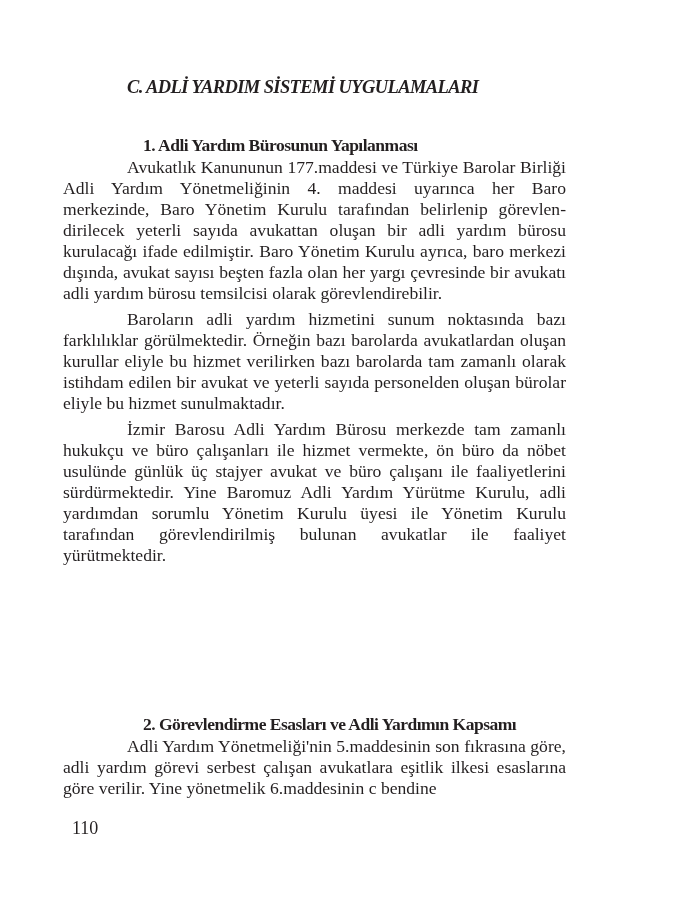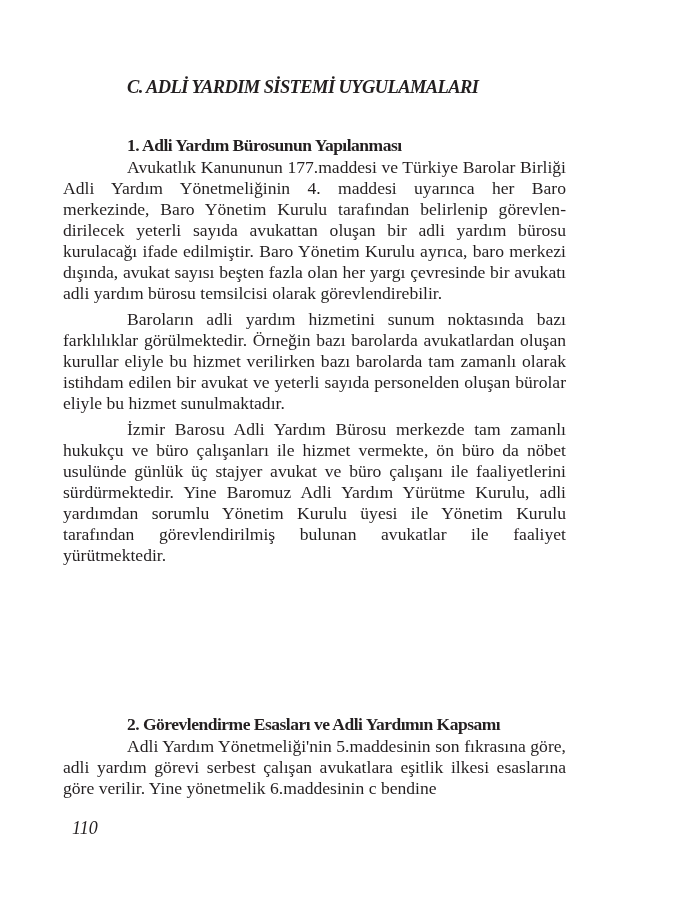--- a/index.html
+++ b/index.html
@@ -27,21 +27,21 @@
     top: 77px;
     margin: 0;
     font-size: 18.5px;
     font-weight: bold;
     letter-spacing: -0.6px;
     white-space: nowrap;
     font-style: italic;
   }
   .subheading {
     position: absolute;
-    left: 64px;
+    left: 80px;
     margin: 0;
     font-size: 17.5px;
     font-weight: bold;
     letter-spacing: -0.5px;
     white-space: nowrap;
   }
   .sub1 { top: 135px; }
   .sub2 { top: 714px; }
   .body-block {
     position: absolute;
@@ -60,21 +60,20 @@
     margin-top: 5px;
   }
   .block1 { top: 157px; }
   .block2 { top: 736px; }
   .page-number {
     position: absolute;
     left: 9px;
     top: 818px;
     font-size: 18px;
     margin: 0;
-    font-style: italic;
   }
 </style>
 </head>
 <body>
 
 <div class="page">
 
   <h1 class="section-title">C. ADLİ YARDIM SİSTEMİ UYGULAMALARI</h1>
 
   <h2 class="subheading sub1">1.  Adli Yardım Bürosunun Yapılanması</h2>

